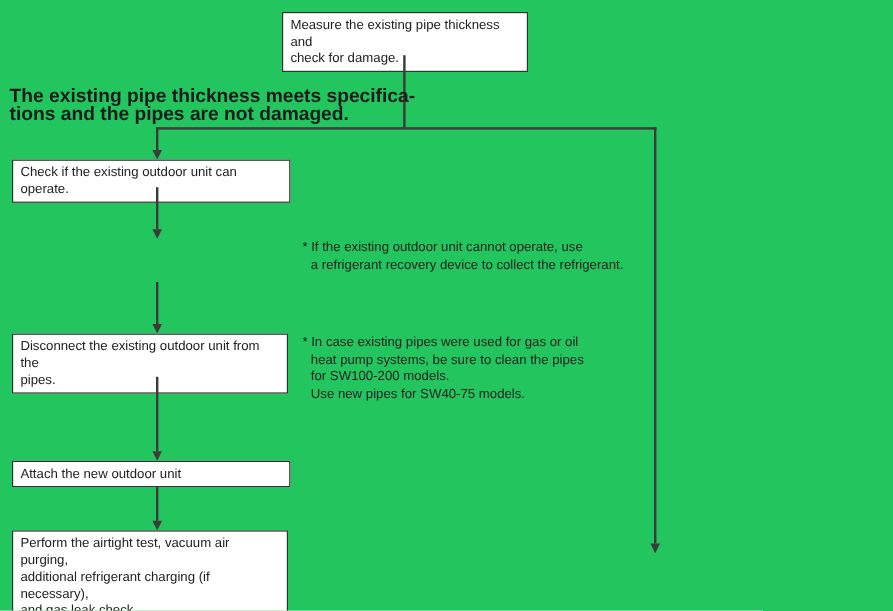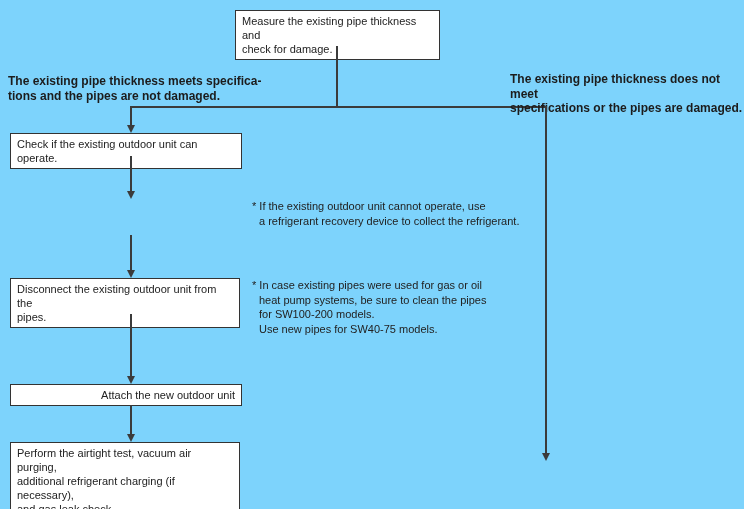--- a/index.html
+++ b/index.html
@@ -1,39 +1,39 @@
 <!DOCTYPE html>
 <html><head>
 <meta charset="utf-8">
 <style>
   html, body { margin: 0; padding: 0; background: #ffffff; }
   .canvas {
     position: relative;
     width: 744px;
     height: 509px;
-    background: #7dd3fc;
+    background: #22c55e;
     font-family: "Liberation Sans", "DejaVu Sans", sans-serif;
     color: #222222;
     overflow: hidden;
   }
   .flow-box {
     position: absolute;
     box-sizing: border-box;
     border: 1.5px solid #333333;
     background: #ffffff;
     font-size: 11px;
     line-height: 14px;
     padding: 3px 6px;
     white-space: pre-line;
     color: #222222;
   }
-  .flow-box.centered { text-align: right; }
+  .flow-box.centered { text-align: left; }
   .branch-label {
     position: absolute;
-    font-size: 12px;
+    font-size: 16px;
     line-height: 14.5px;
     font-weight: bold;
     white-space: pre-line;
     color: #1c1c1c;
   }
   .note {
     position: absolute;
     font-size: 11px;
     line-height: 14.6px;
     white-space: pre-line;
@@ -69,22 +69,20 @@
 
   <div class="flow-box" style="left:235px; top:10px; width:205px; min-height:37px;">Measure the existing pipe thickness and
 check for damage.</div>
 
   <div class="vline" style="left:336px; top:46px; height:61px;"></div>
 
   <div class="hline" style="left:130px; top:106px; width:417px;"></div>
 
   <div class="branch-label" style="left:8px; top:74px;">The existing pipe thickness meets specifica-
 tions and the pipes are not damaged.</div>
-  <div class="branch-label" style="left:510px; top:72px;">The existing pipe thickness does not meet
-specifications or the pipes are damaged.</div>
 
   <div class="vline" style="left:130px; top:106px; height:19px;">
     <div class="arrowhead"></div>
   </div>
 
   <div class="flow-box" style="left:10px; top:133px; width:232px; min-height:23px;">Check if the existing outdoor unit can operate.</div>
 
   <div class="vline" style="left:130px; top:156px; height:35px;">
     <div class="arrowhead"></div>
   </div>

